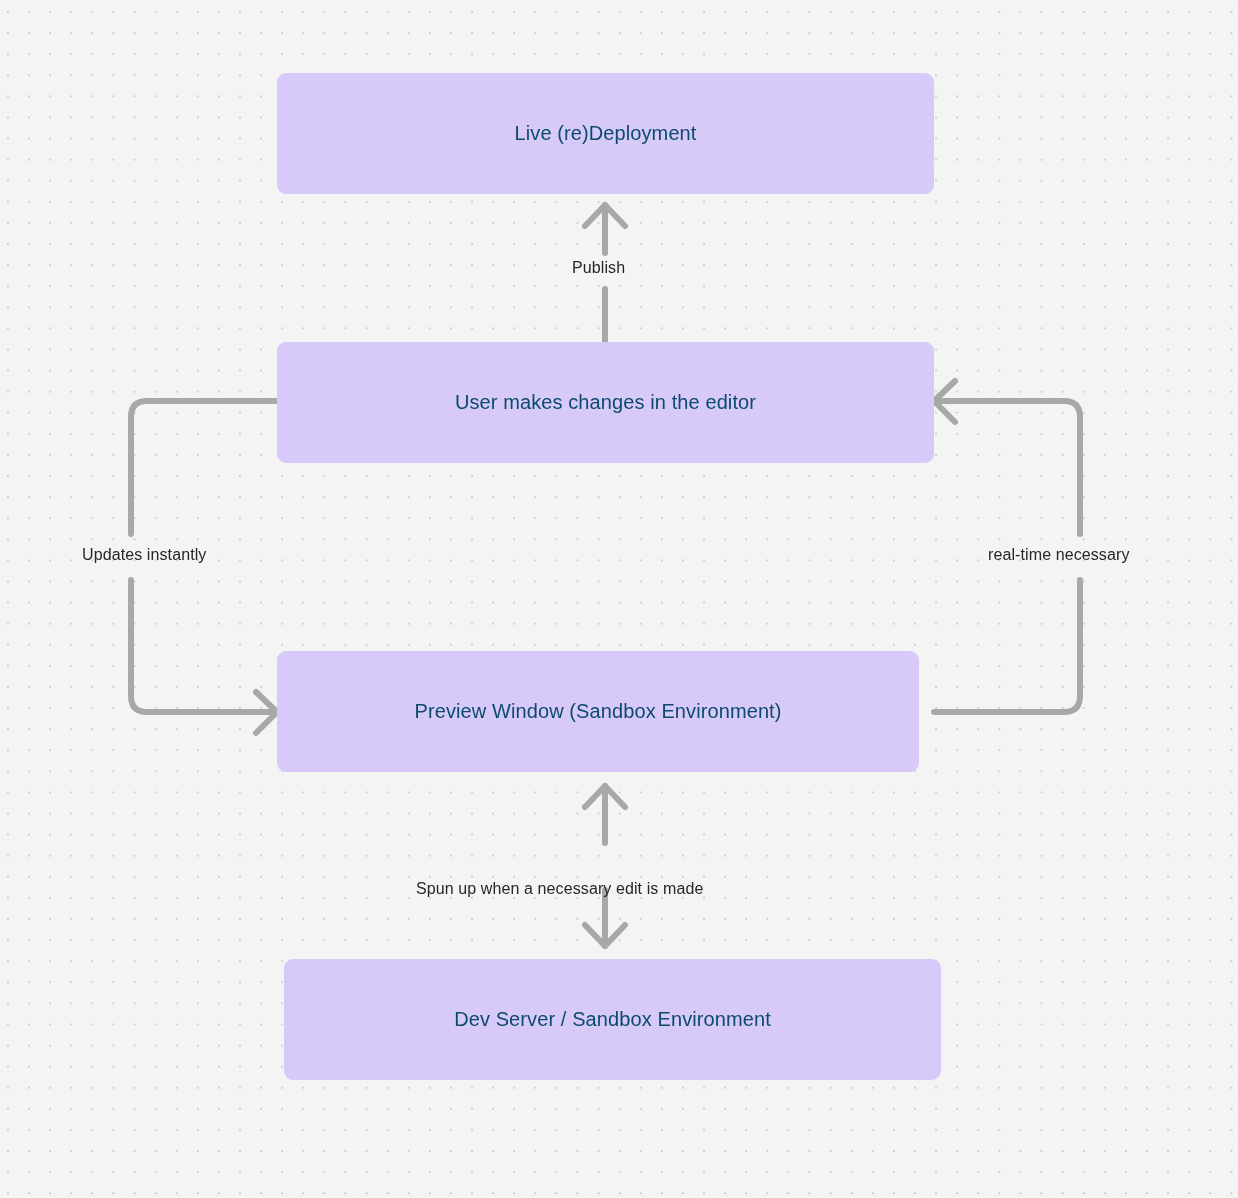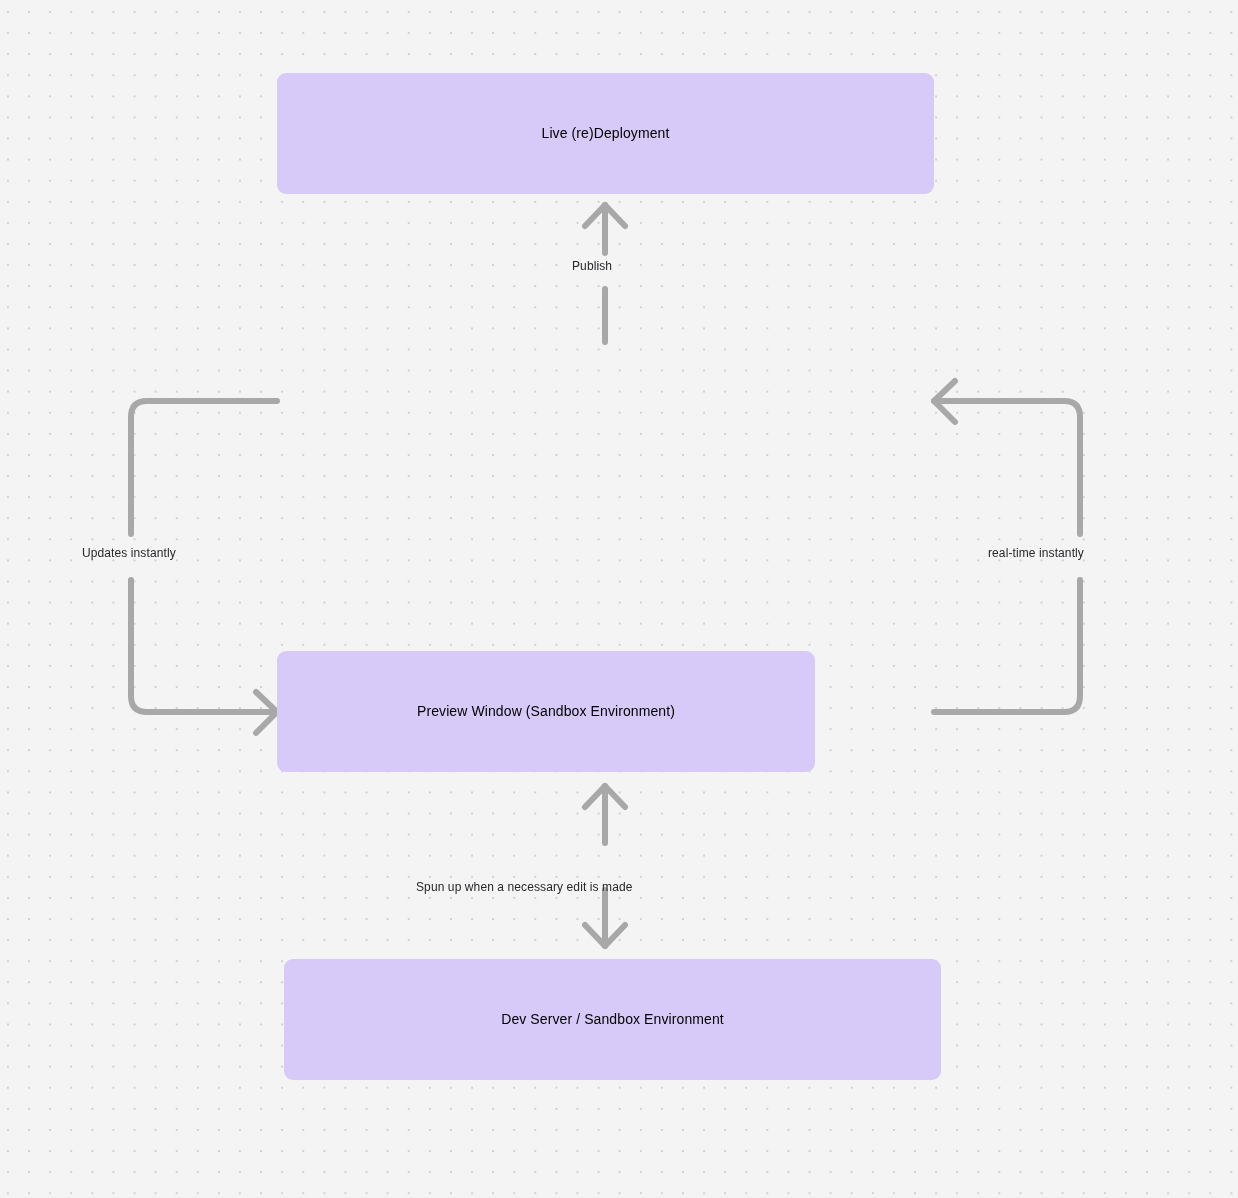--- a/index.html
+++ b/index.html
@@ -22,31 +22,31 @@
     position: absolute;
     background: #d8caf8;
     border-radius: 9px;
     display: flex;
     align-items: center;
     justify-content: center;
     box-sizing: border-box;
   }
   .node-label {
     font-family: "Liberation Sans", sans-serif;
-    font-size: 14px;
-    color: #000000;
+    font-size: 20px;
+    color: #0c4a6e;
     letter-spacing: 0.1px;
     text-align: center;
     line-height: 1.25;
     user-select: none;
   }
   .edge-label {
     position: absolute;
     font-family: "Liberation Sans", sans-serif;
-    font-size: 12px;
+    font-size: 16px;
     color: #27262b;
     letter-spacing: 0.1px;
     white-space: nowrap;
     user-select: none;
   }
   #edges {
     position: absolute;
     left: 0;
     top: 0;
     width: 1238px;
@@ -92,30 +92,33 @@
       <path d="M 585 807 L 605 786 L 625 807"></path>
       <line x1="605" y1="890" x2="605" y2="946"></line>
       <path d="M 585 925 L 605 946 L 625 925"></path>
     </g>
   </svg>
 
   <div class="node" style="left:277px; top:73px; width:657px; height:121px;">
     <span class="node-label">Live (re)Deployment</span>
   </div>
 
+  <div class="node" style="left:277px; top:342px; width:657px; height:121px;">
+    <span class="node-label">User makes changes in the editor</span>
+  </div>
 
-  <div class="node" style="left:277px; top:651px; width:538px; height:121px;">
+  <div class="node" style="left:277px; top:651px; width:642px; height:121px;">
     <span class="node-label">Preview Window (Sandbox Environment)</span>
   </div>
 
   <div class="node" style="left:284px; top:959px; width:657px; height:121px;">
     <span class="node-label">Dev Server / Sandbox Environment</span>
   </div>
 
   <div class="edge-label" style="left:572px; top:259px;">Publish</div>
 
   <div class="edge-label" style="left:34px; top:546px;margin-left:48px;">Updates instantly</div>
 
-  <div class="edge-label" style="left:988px; top:546px;">real-time instantly</div>
+  <div class="edge-label" style="left:988px; top:546px;">real-time necessary</div>
 
   <div class="edge-label" style="left:416px; top:856px;margin-top:24px;">Spun up when a necessary edit is made</div>
 
 </div>
 
 </body></html>

